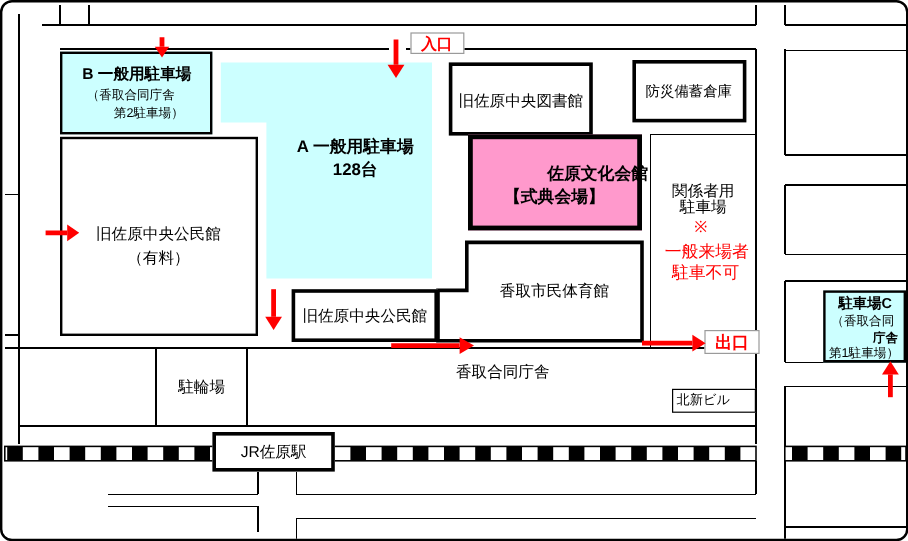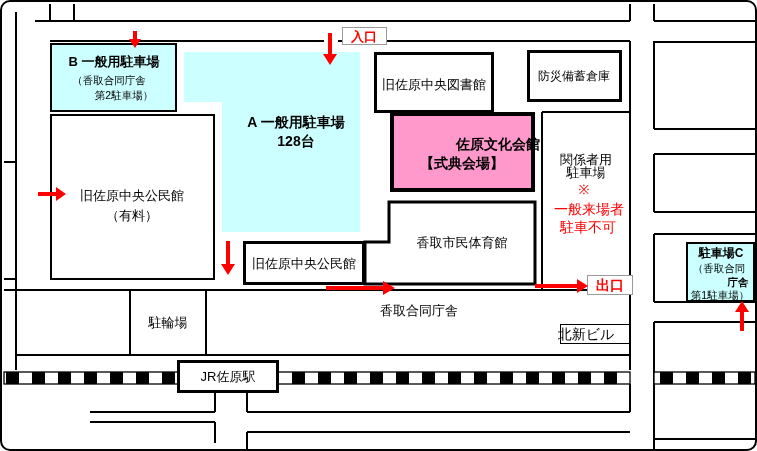--- a/index.html
+++ b/index.html
@@ -11,21 +11,21 @@
   svg.layer{position:absolute;left:0;top:0;width:757px;height:451px;}
   .bg{z-index:0;} .fg{z-index:3;}
   .box{position:absolute;background:#fff;box-sizing:border-box;border:2px solid #000;z-index:1;}
   .b3{border-width:3px;} .b4{border-width:4px;} .b1{border-width:1px;}
   .cyan{background:#CCFFFF;} .pink{background:#FF99CC;}
   .gate{border:1px solid #9a9a9a;background:#fff;}
   .t{
     position:absolute;transform:translate(-50%,-50%);white-space:nowrap;
     font-size:13px;color:#000;z-index:4;line-height:1;
   }
-  .s10{font-size:10.5px;} .s11{font-size:14px;text-align:right;} .s12{font-size:12px;} .s14{font-size:14px;}
+  .s10{font-size:10.5px;} .s11{font-size:11px;text-align:right;} .s12{font-size:12px;} .s14{font-size:14px;}
   .bold{font-weight:bold;} .red{color:#FF0000;}
 </style>
 </head>
 <body>
 
 <div class="map">
 
   <svg class="layer bg" viewBox="0 0 757 451">
 
     <polygon points="182,50 358,50 358,230 220,230 220,100 182,100" fill="#CCFFFF"></polygon>

